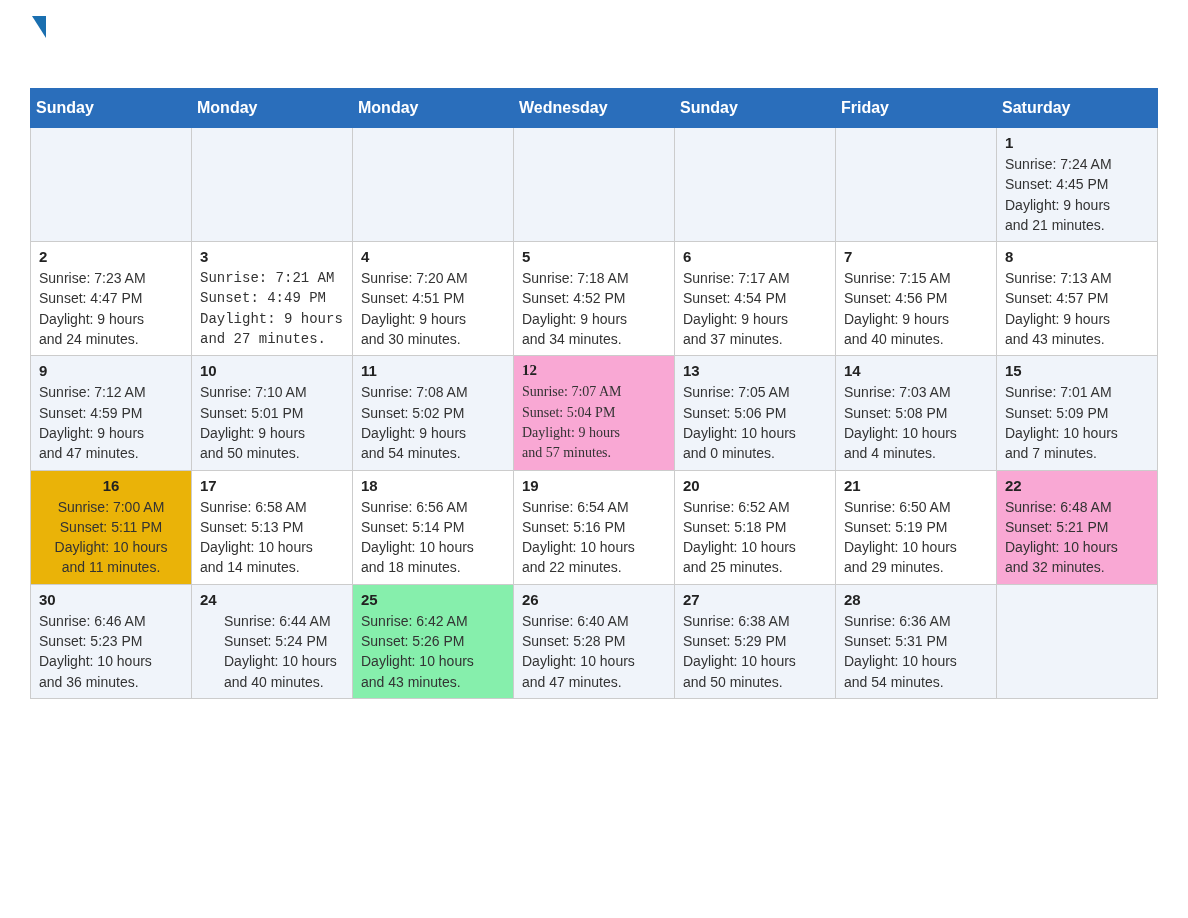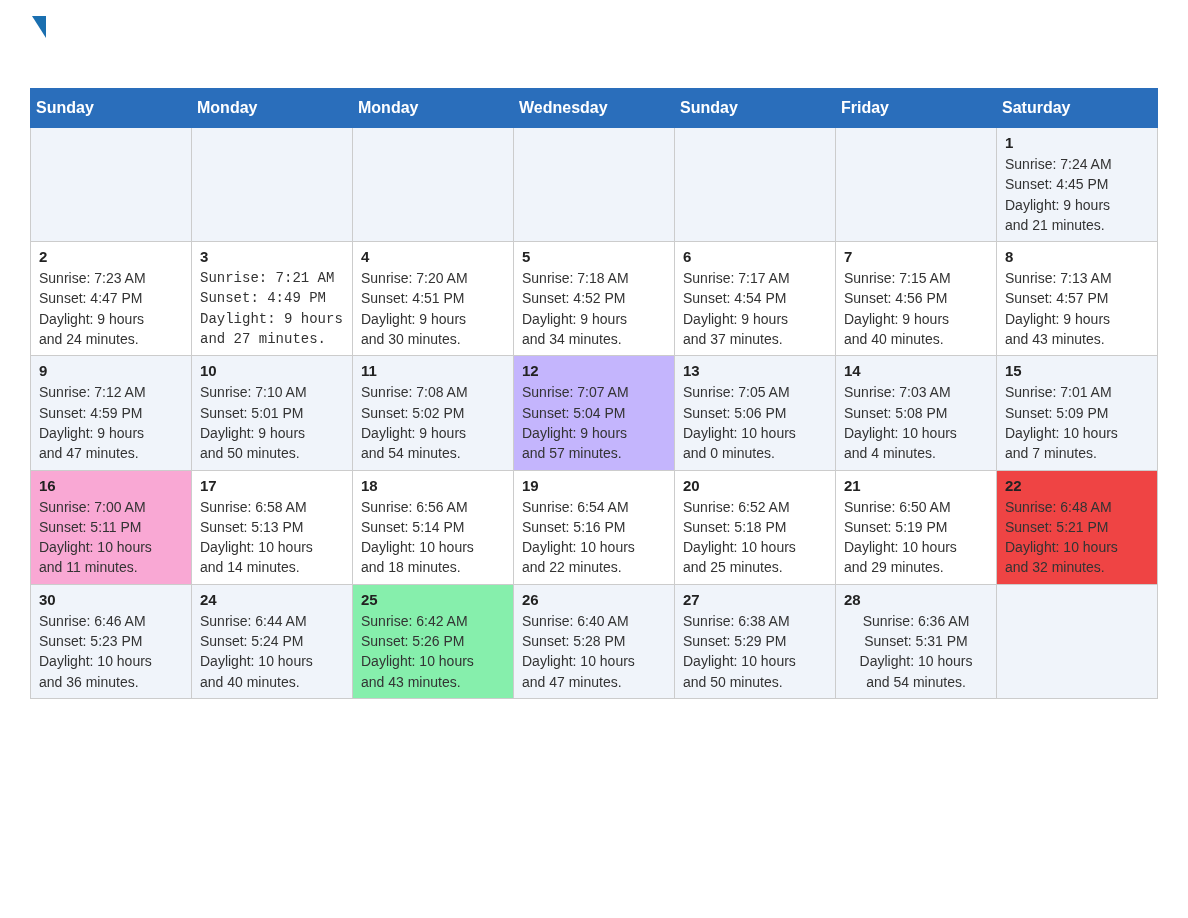--- a/index.html
+++ b/index.html
@@ -206,21 +206,21 @@
 Daylight: 9 hours
 and 50 minutes.</div>
         </td>
         <td style="background-color: rgb(240, 244, 250); min-height: 110px; height: 110px;">
           <span class="day-number">11</span>
           <div class="day-info" style="white-space: pre-line;">Sunrise: 7:08 AM
 Sunset: 5:02 PM
 Daylight: 9 hours
 and 54 minutes.</div>
         </td>
-        <td style="background-color: #c4b5fd; min-height: 110px; height: 110px;">
+        <td style="background-color: #f9a8d4; min-height: 110px; height: 110px; font-family: Liberation Serif, serif;">
           <span class="day-number">12</span>
           <div class="day-info" style="white-space: pre-line;">Sunrise: 7:07 AM
 Sunset: 5:04 PM
 Daylight: 9 hours
 and 57 minutes.</div>
         </td>
         <td style="background-color: rgb(240, 244, 250); min-height: 110px; height: 110px;">
           <span class="day-number">13</span>
           <div class="day-info" style="white-space: pre-line;">Sunrise: 7:05 AM
 Sunset: 5:06 PM
@@ -236,21 +236,21 @@
         </td>
         <td style="background-color: rgb(240, 244, 250); min-height: 110px; height: 110px;">
           <span class="day-number">15</span>
           <div class="day-info" style="white-space: pre-line;">Sunrise: 7:01 AM
 Sunset: 5:09 PM
 Daylight: 10 hours
 and 7 minutes.</div>
         </td>
       </tr>
       <tr>
-        <td style="background-color: #f9a8d4; min-height: 110px; height: 110px;">
+        <td style="background-color: #eab308; min-height: 110px; height: 110px; text-align: center;">
           <span class="day-number">16</span>
           <div class="day-info" style="white-space: pre-line;">Sunrise: 7:00 AM
 Sunset: 5:11 PM
 Daylight: 10 hours
 and 11 minutes.</div>
         </td>
         <td style="background-color: rgb(255, 255, 255); min-height: 110px; height: 110px;">
           <span class="day-number">17</span>
           <div class="day-info" style="white-space: pre-line;">Sunrise: 6:58 AM
 Sunset: 5:13 PM
@@ -278,39 +278,39 @@
 Daylight: 10 hours
 and 25 minutes.</div>
         </td>
         <td style="background-color: rgb(255, 255, 255); min-height: 110px; height: 110px;">
           <span class="day-number">21</span>
           <div class="day-info" style="white-space: pre-line;">Sunrise: 6:50 AM
 Sunset: 5:19 PM
 Daylight: 10 hours
 and 29 minutes.</div>
         </td>
-        <td style="background-color: #ef4444; min-height: 110px; height: 110px;">
+        <td style="background-color: #f9a8d4; min-height: 110px; height: 110px;">
           <span class="day-number">22</span>
           <div class="day-info" style="white-space: pre-line;">Sunrise: 6:48 AM
 Sunset: 5:21 PM
 Daylight: 10 hours
 and 32 minutes.</div>
         </td>
       </tr>
       <tr>
         <td style="background-color: rgb(240, 244, 250); min-height: 110px; height: 110px;">
           <span class="day-number">30</span>
           <div class="day-info" style="white-space: pre-line;">Sunrise: 6:46 AM
 Sunset: 5:23 PM
 Daylight: 10 hours
 and 36 minutes.</div>
         </td>
         <td style="background-color: rgb(240, 244, 250); min-height: 110px; height: 110px;">
           <span class="day-number">24</span>
-          <div class="day-info" style="white-space: pre-line;">Sunrise: 6:44 AM
+          <div class="day-info" style="white-space: pre-line; margin-left: 24px;">Sunrise: 6:44 AM
 Sunset: 5:24 PM
 Daylight: 10 hours
 and 40 minutes.</div>
         </td>
         <td style="background-color: #86efac; min-height: 110px; height: 110px;">
           <span class="day-number">25</span>
           <div class="day-info" style="white-space: pre-line;">Sunrise: 6:42 AM
 Sunset: 5:26 PM
 Daylight: 10 hours
 and 43 minutes.</div>
@@ -324,21 +324,21 @@
         </td>
         <td style="background-color: rgb(240, 244, 250); min-height: 110px; height: 110px;">
           <span class="day-number">27</span>
           <div class="day-info" style="white-space: pre-line;">Sunrise: 6:38 AM
 Sunset: 5:29 PM
 Daylight: 10 hours
 and 50 minutes.</div>
         </td>
         <td style="background-color: rgb(240, 244, 250); min-height: 110px; height: 110px;">
           <span class="day-number">28</span>
-          <div class="day-info" style="white-space: pre-line; text-align: center;">Sunrise: 6:36 AM
+          <div class="day-info" style="white-space: pre-line;">Sunrise: 6:36 AM
 Sunset: 5:31 PM
 Daylight: 10 hours
 and 54 minutes.</div>
         </td>
         <td style="background-color: rgb(240, 244, 250); min-height: 110px; height: 110px;"></td>
       </tr>
     </tbody>
 </table>
 
 </body></html>

